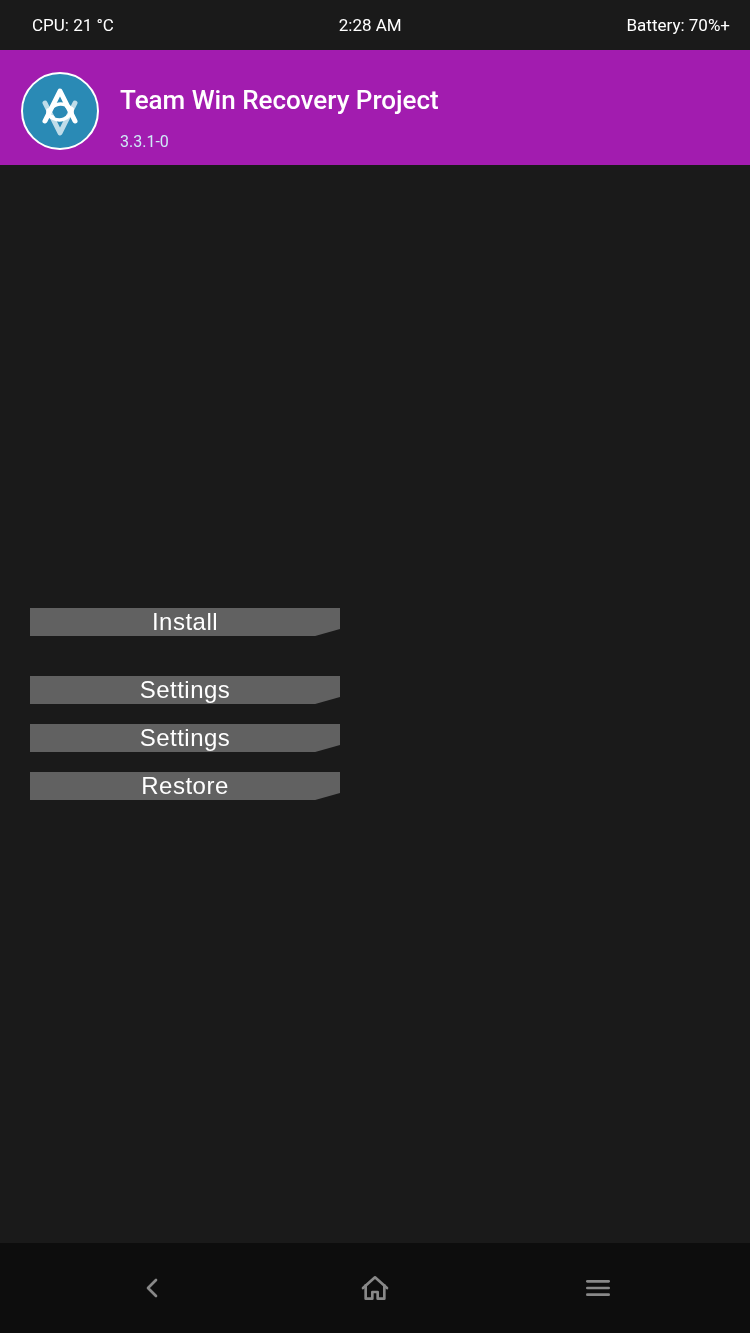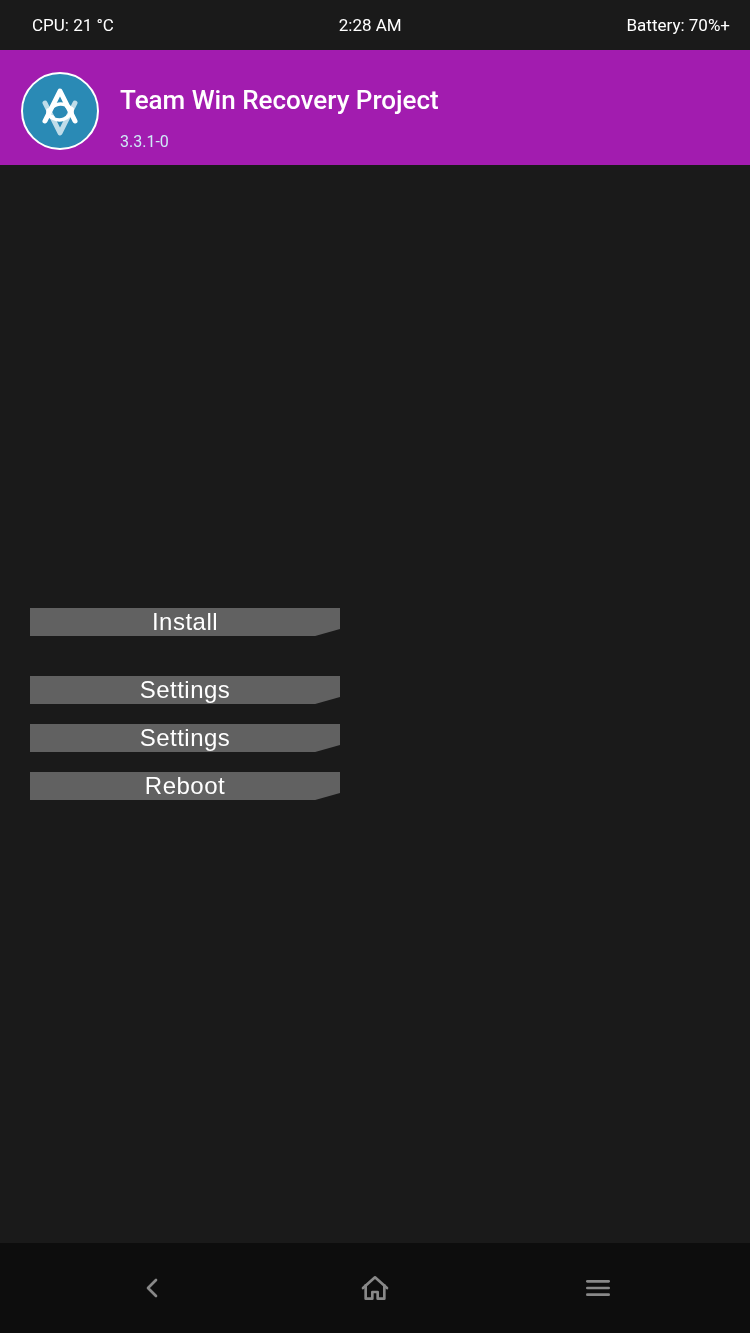--- a/index.html
+++ b/index.html
@@ -188,21 +188,21 @@
     <button class="menu-button">
       <span class="menu-button-label">Settings</span>
     </button>
   </div>
 
   <div class="button-row">
     <button class="menu-button">
       <span class="menu-button-label">Settings</span>
     </button>
     <button class="menu-button">
-      <span class="menu-button-label">Reboot</span>
+      <span class="menu-button-label">Restore</span>
     </button>
   </div>
 </div>
 
 <div id="nav-bar">
   <div class="nav-icon">
     <svg viewBox="0 0 24 24" xmlns="http://www.w3.org/2000/svg">
       <polyline points="15,6 9,12 15,18" stroke="#888888" stroke-width="2" fill="none" stroke-linecap="round" stroke-linejoin="round"></polyline>
     </svg>
   </div>

